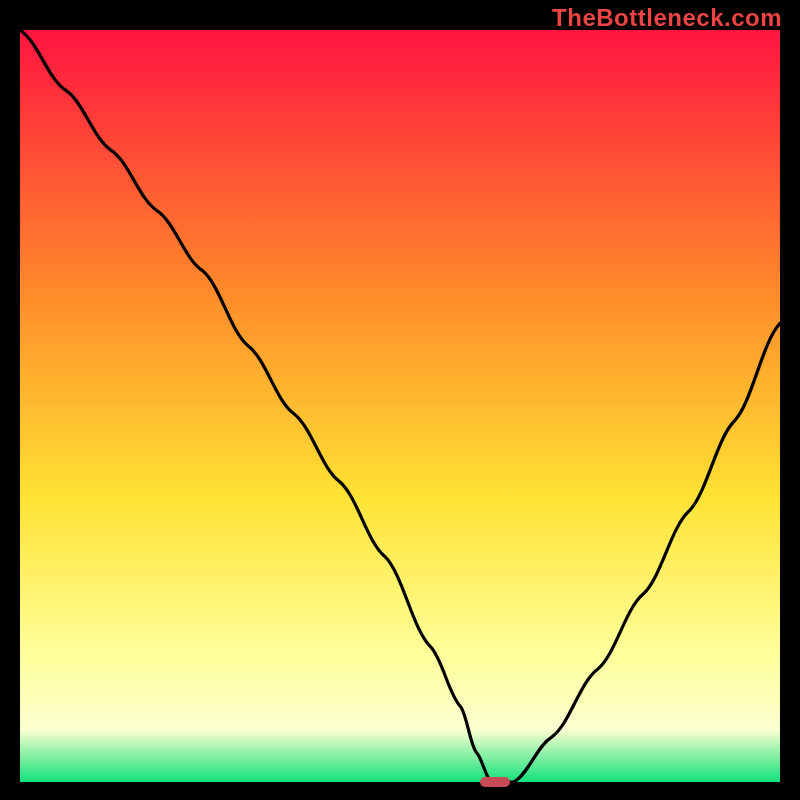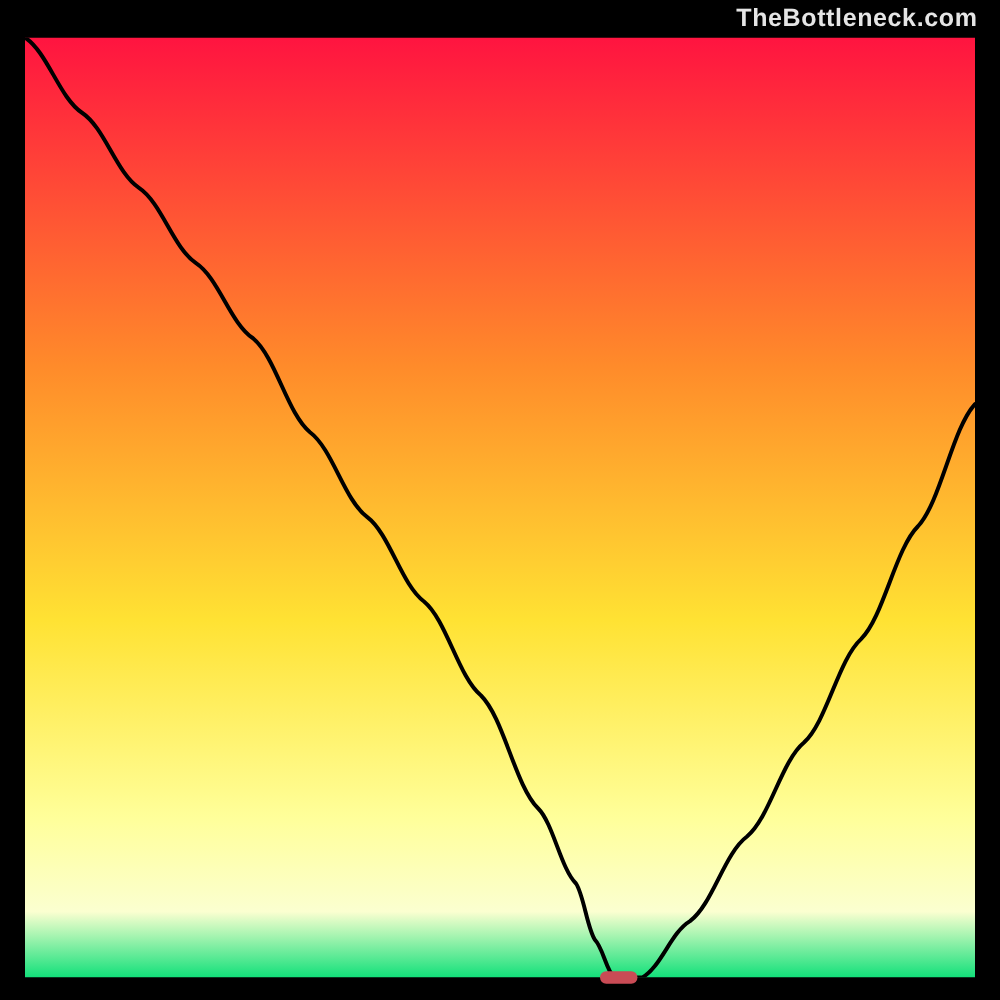--- a/index.html
+++ b/index.html
@@ -14,22 +14,22 @@
   .frame {
     position: relative;
     width: 800px;
     height: 800px;
     background: #000;
   }
   .attribution {
     position: absolute;
     top: 4px;
     right: 18px;
-    color: #e5e5e5;
-    font-size: 20px;
+    color: #ef4444;
+    font-size: 24px;
     font-weight: 600;
     letter-spacing: 0.5px;
     user-select: none;
   }
   .plot {
     position: absolute;
     left: 20px;
     top: 30px;
     width: 760px;
     height: 752px;

